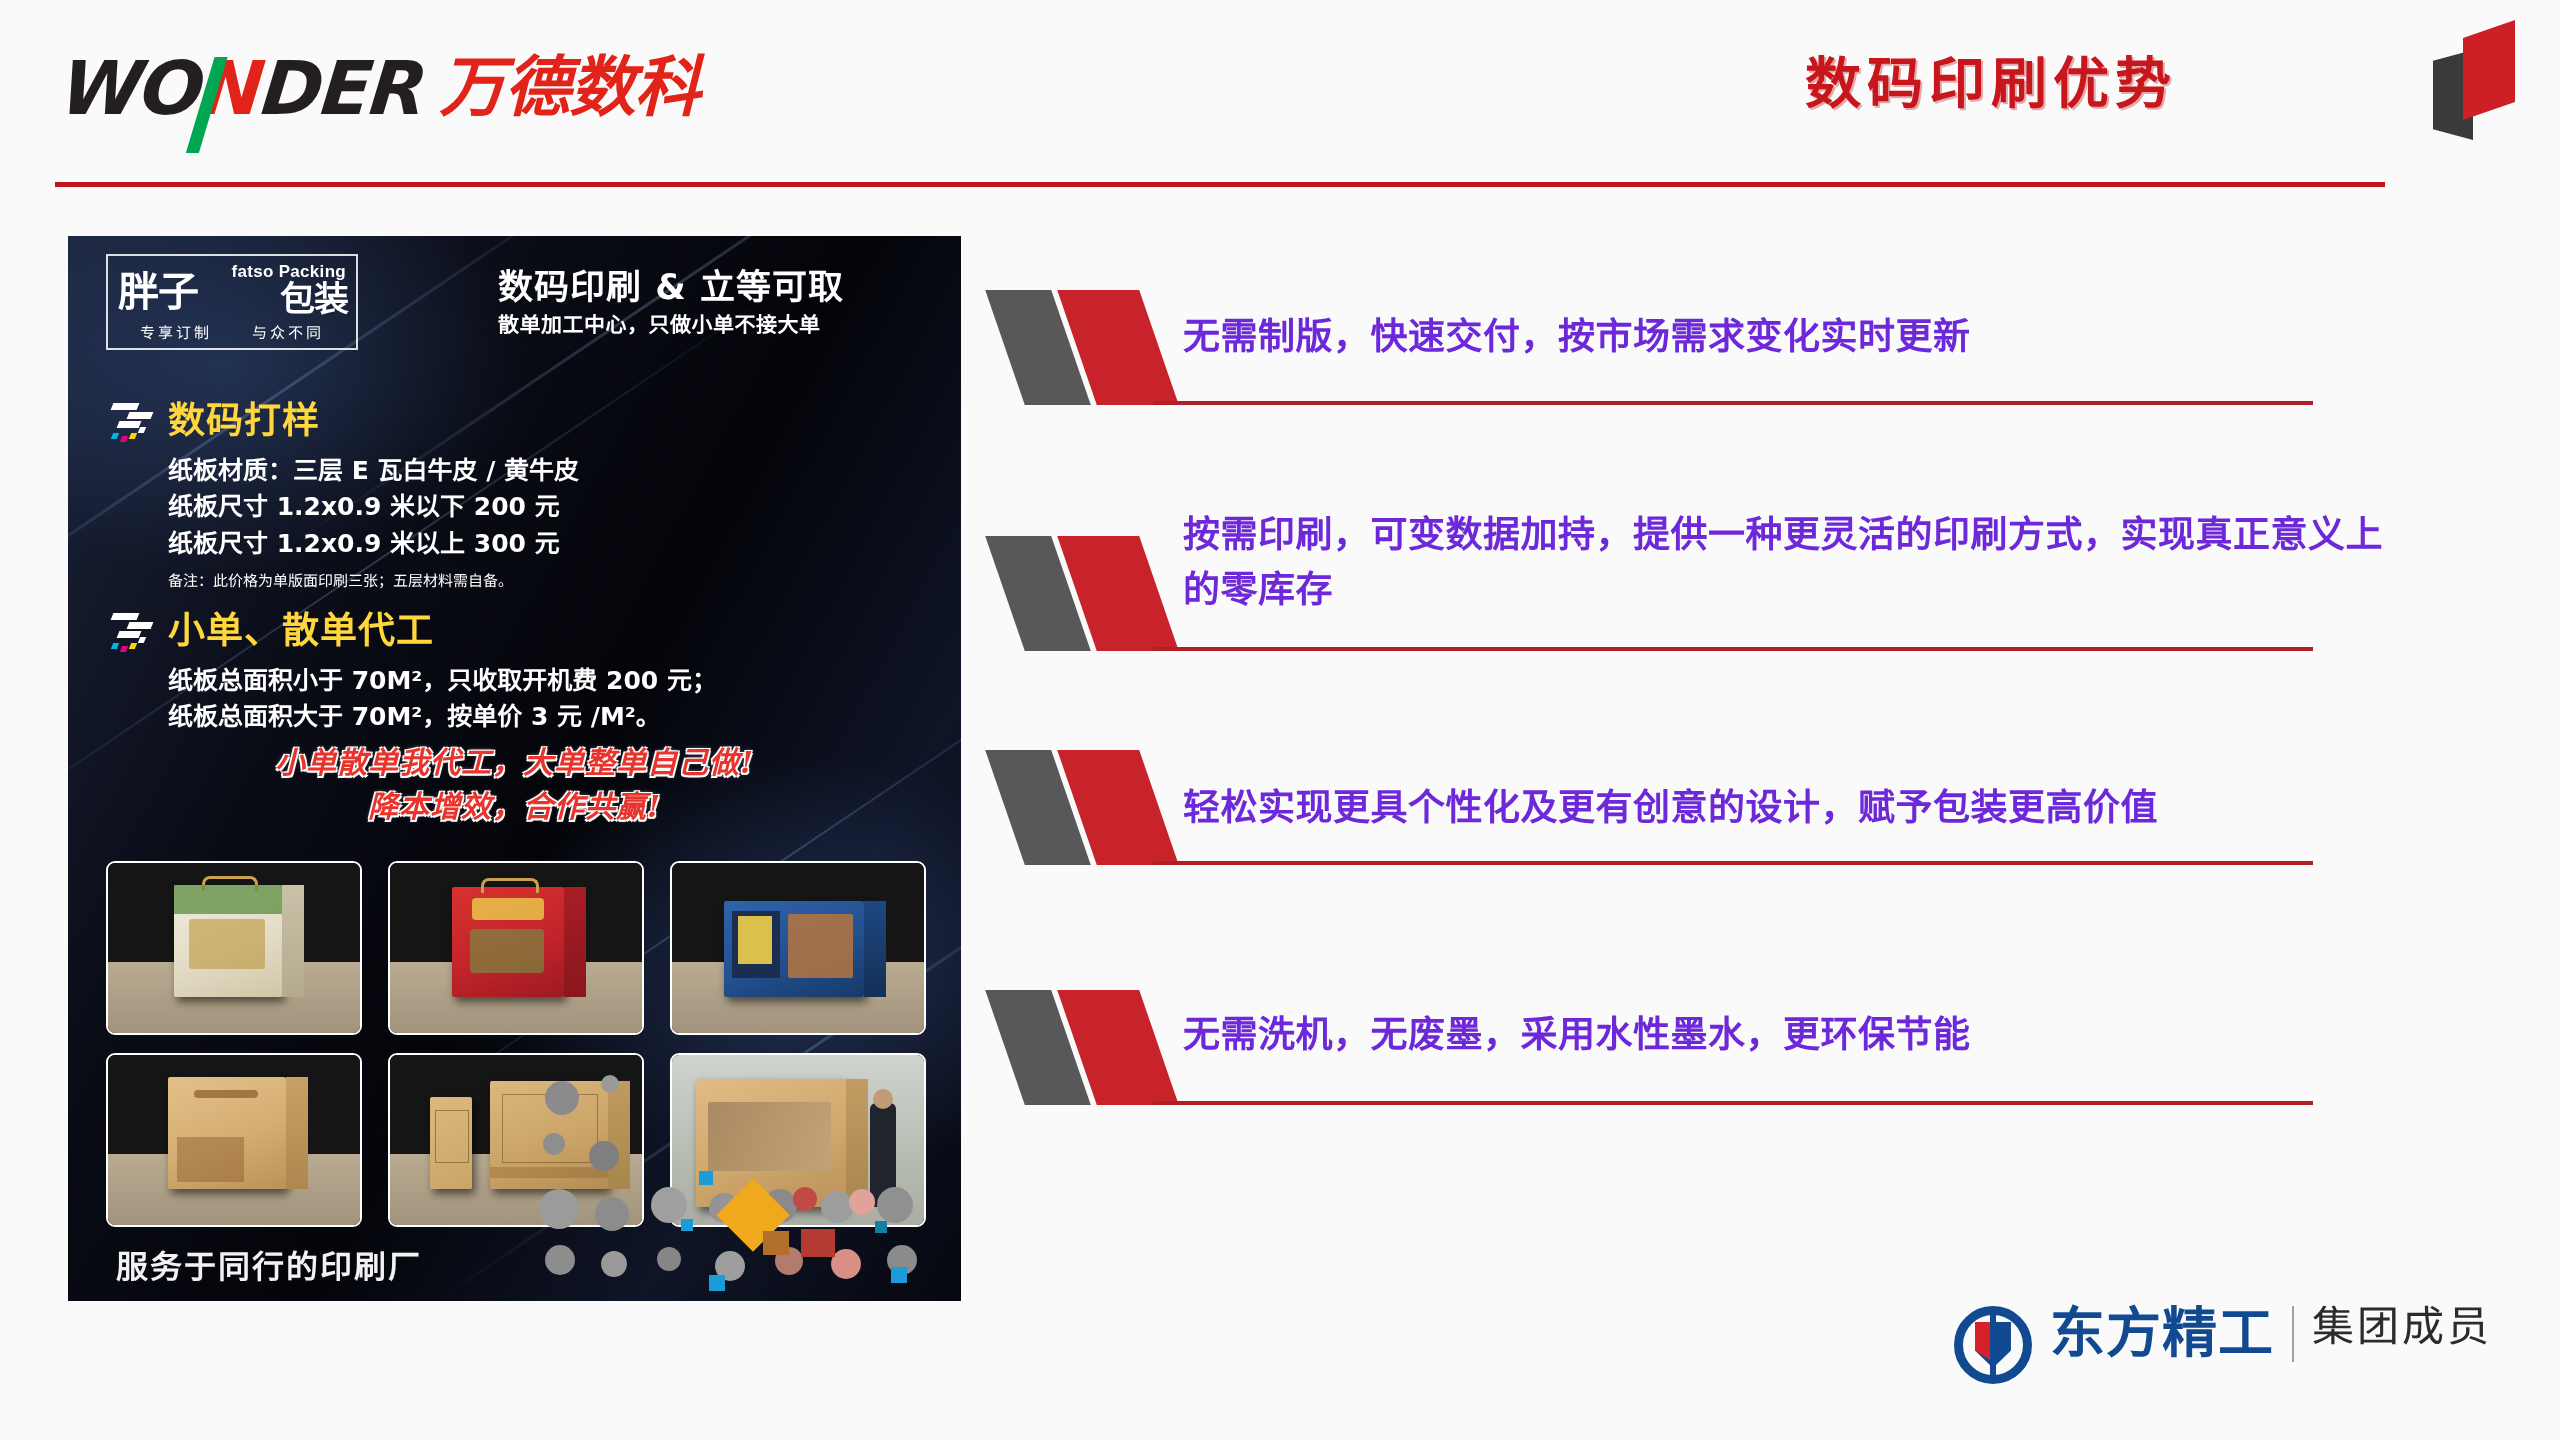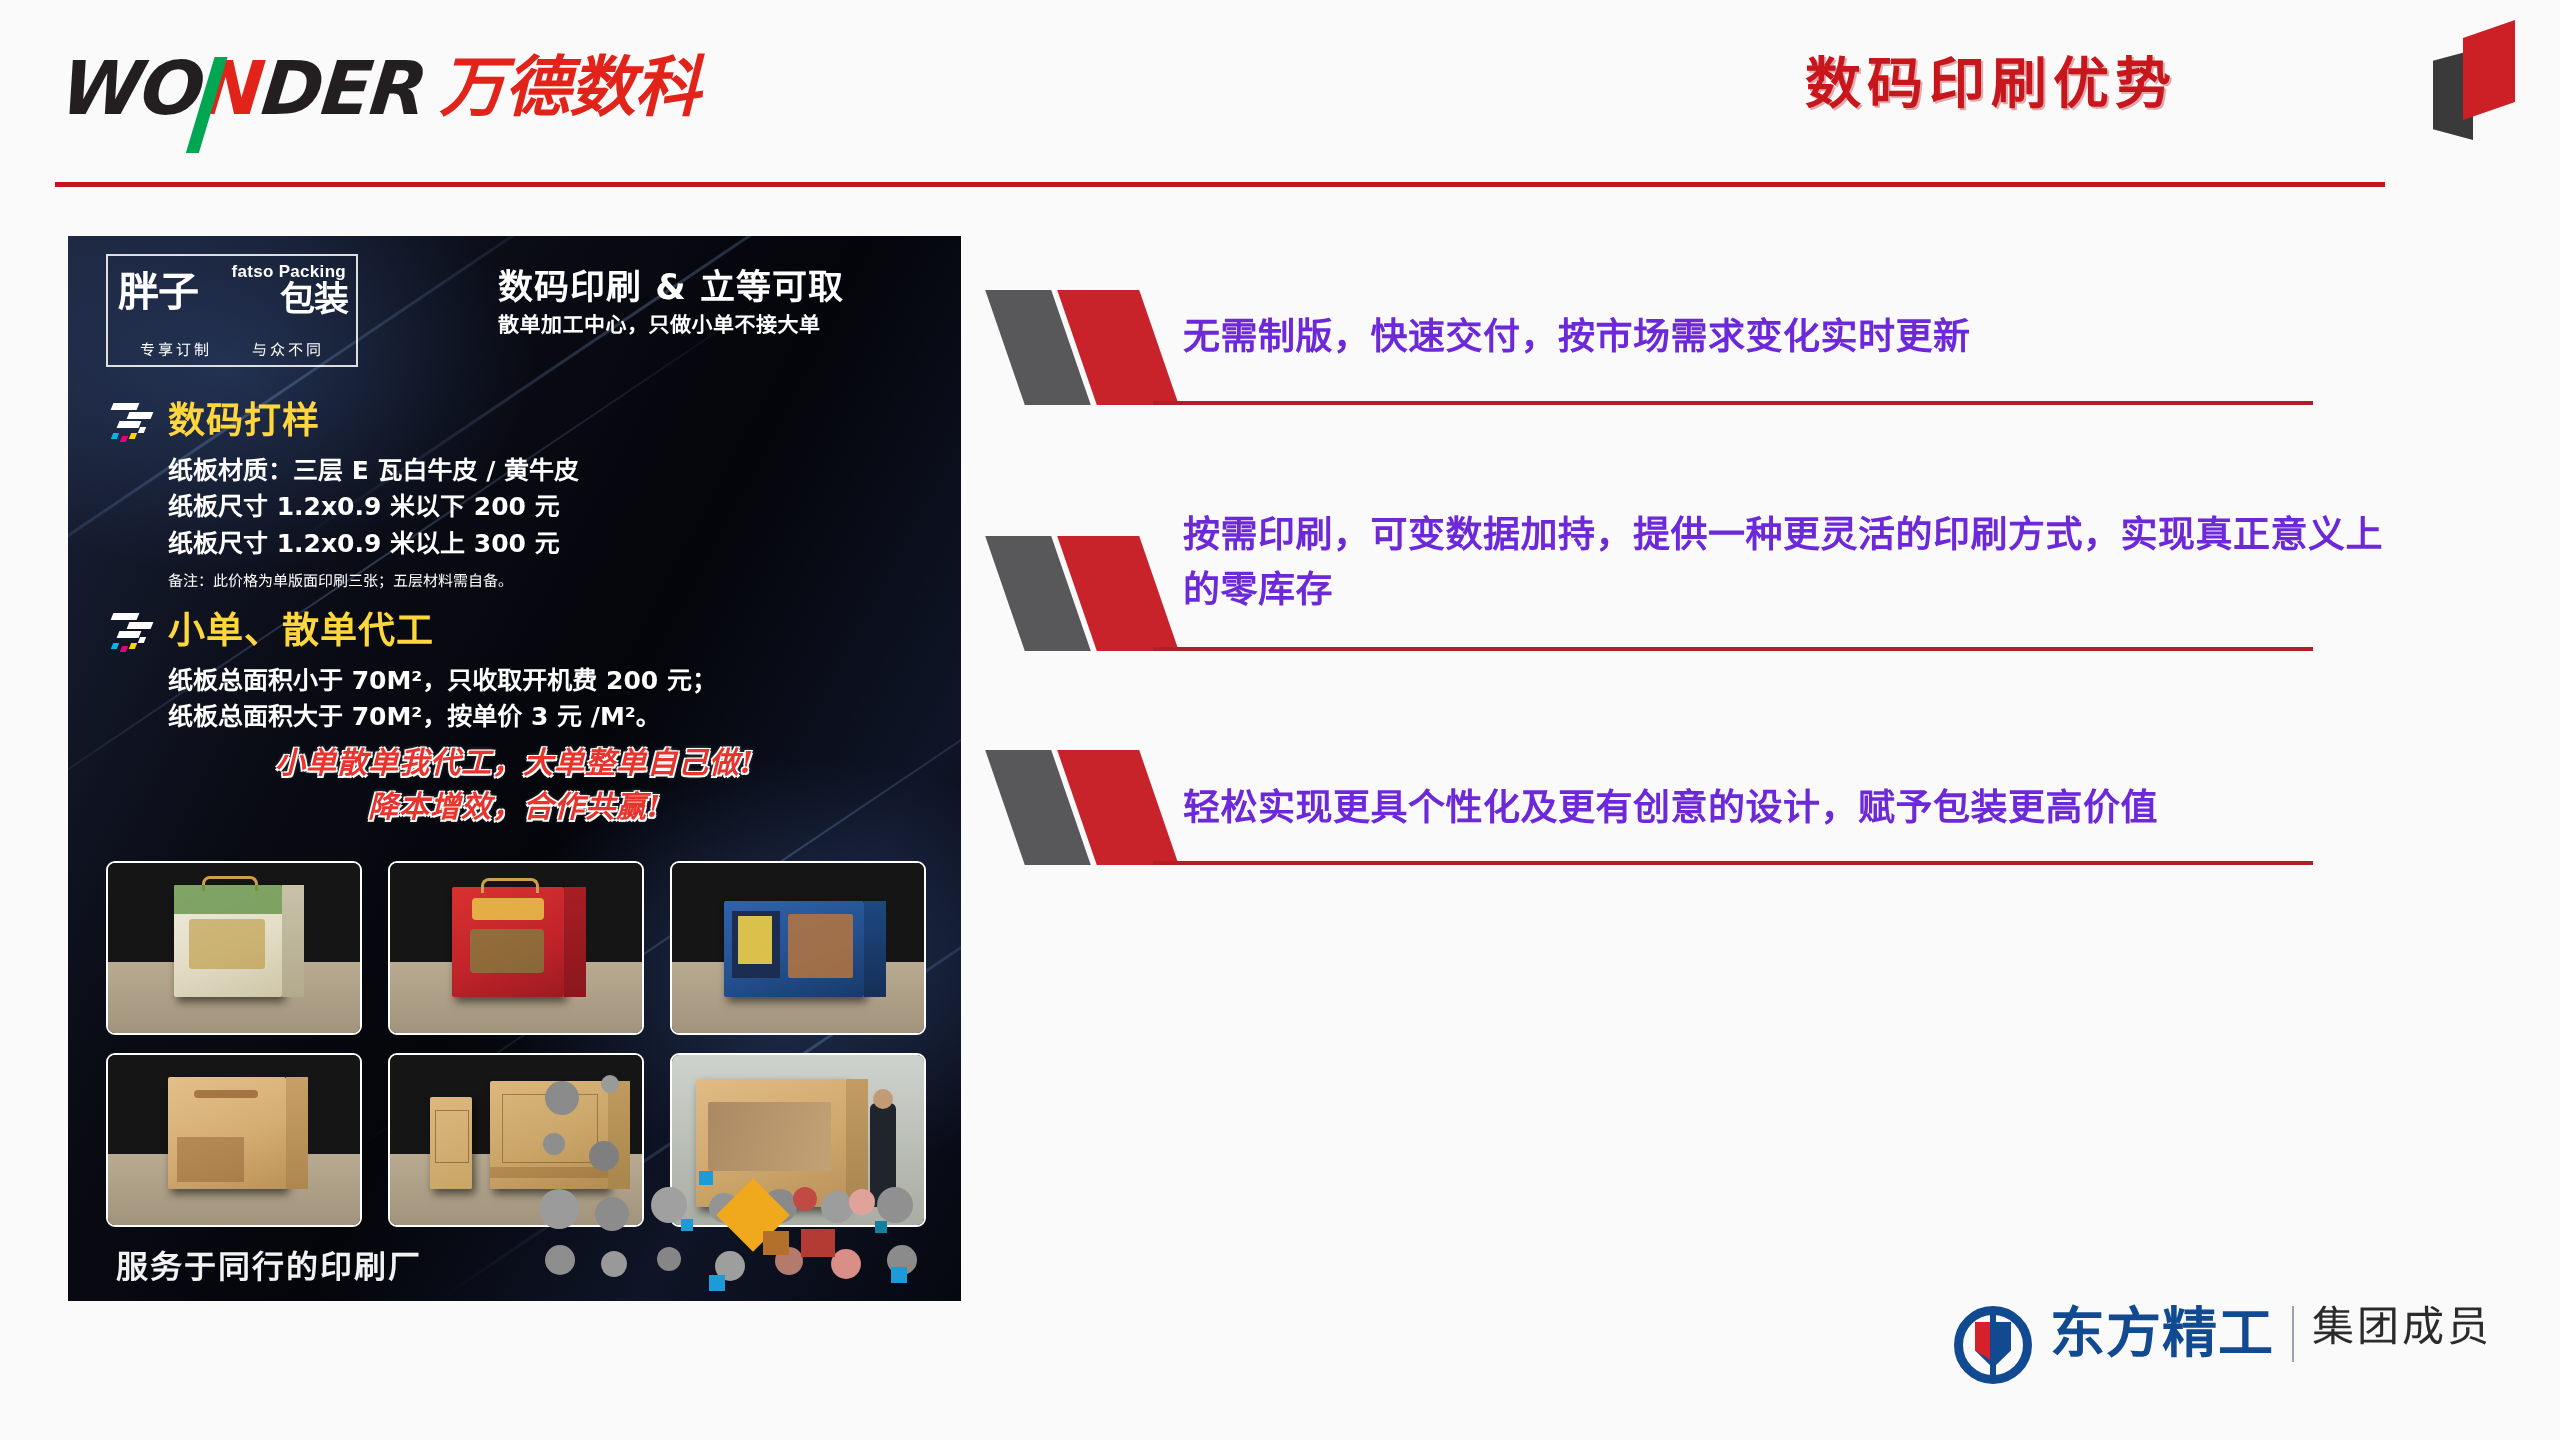--- a/index.html
+++ b/index.html
@@ -127,21 +127,21 @@
     border-radius: 50%;
     background: radial-gradient(ellipse at center, rgba(60,92,150,.38) 0%, rgba(20,30,55,0) 70%);
     pointer-events: none;
   }
   .g1 { left: -150px; top: -80px; }
   .g2 { left: 430px;  top: 520px; }
 
   
   .poster-brand {
     position: absolute; left: 38px; top: 18px;
-    width: 252px; height: 113px;
+    width: 252px; height: 96px;
     border: 2px solid rgba(255,255,255,.85);
     box-sizing: border-box;
   }
   .pb-cn {
     position: absolute; left: 10px; top: 16px;
     font-family: "DejaVu Sans", sans-serif;
     font-size: 41px; font-weight: 900; color: #ffffff;
     letter-spacing: -1px; line-height: 1;
   }
   .pb-en {
@@ -557,20 +557,28 @@
 
   <div class="bullet b-3">
     <div class="marker">
       <span class="gray"></span>
         <span class="red"></span>
     </div>
     <div class="text">轻松实现更具个性化及更有创意的设计，赋予包装更高价值</div>
     <div class="rule"></div>
   </div>
 
+  <div class="bullet b-4">
+    <div class="marker">
+      <span class="gray"></span>
+        <span class="red"></span>
+    </div>
+    <div class="text">无需洗机，无废墨，采用水性墨水，更环保节能</div>
+    <div class="rule"></div>
+  </div>
 
 </div>
 
 <div class="footer-logo">
   <div class="emblem">
     <span class="ring"></span>
     <span class="shield"></span>
     <span class="shield-red"></span>
     <span class="stem"></span>
   </div>

